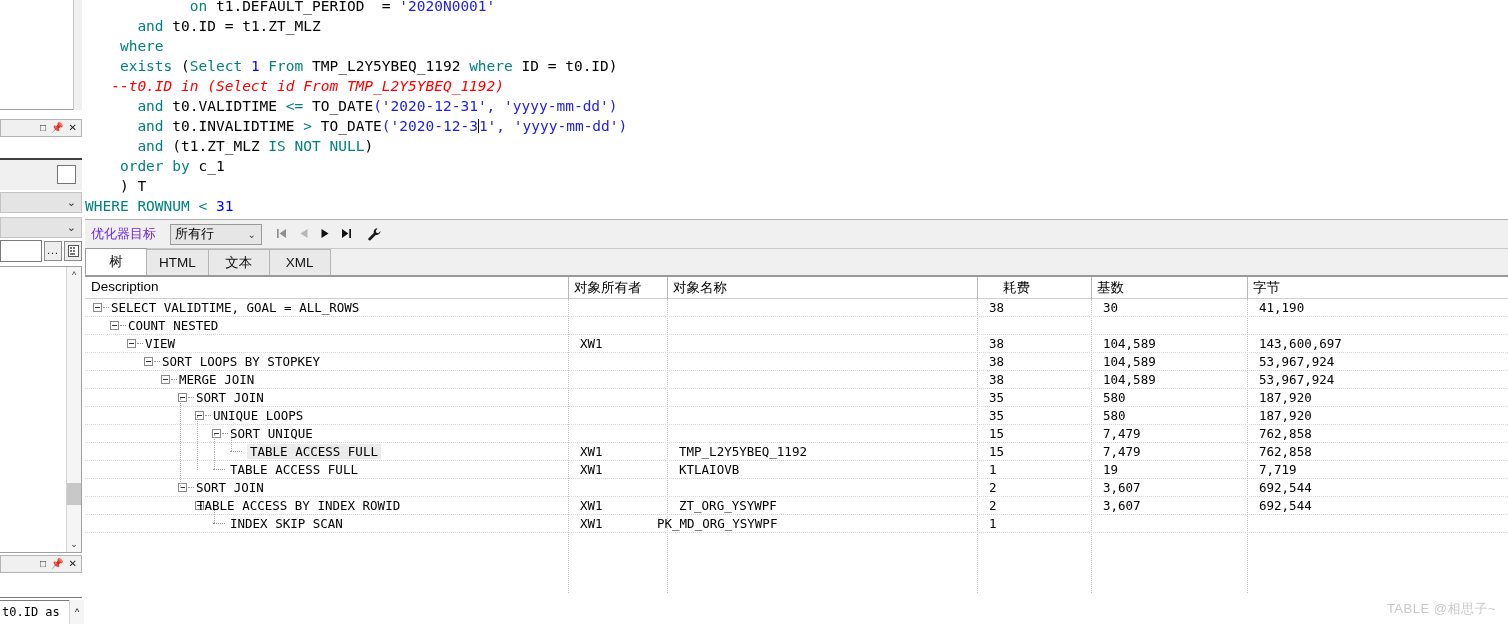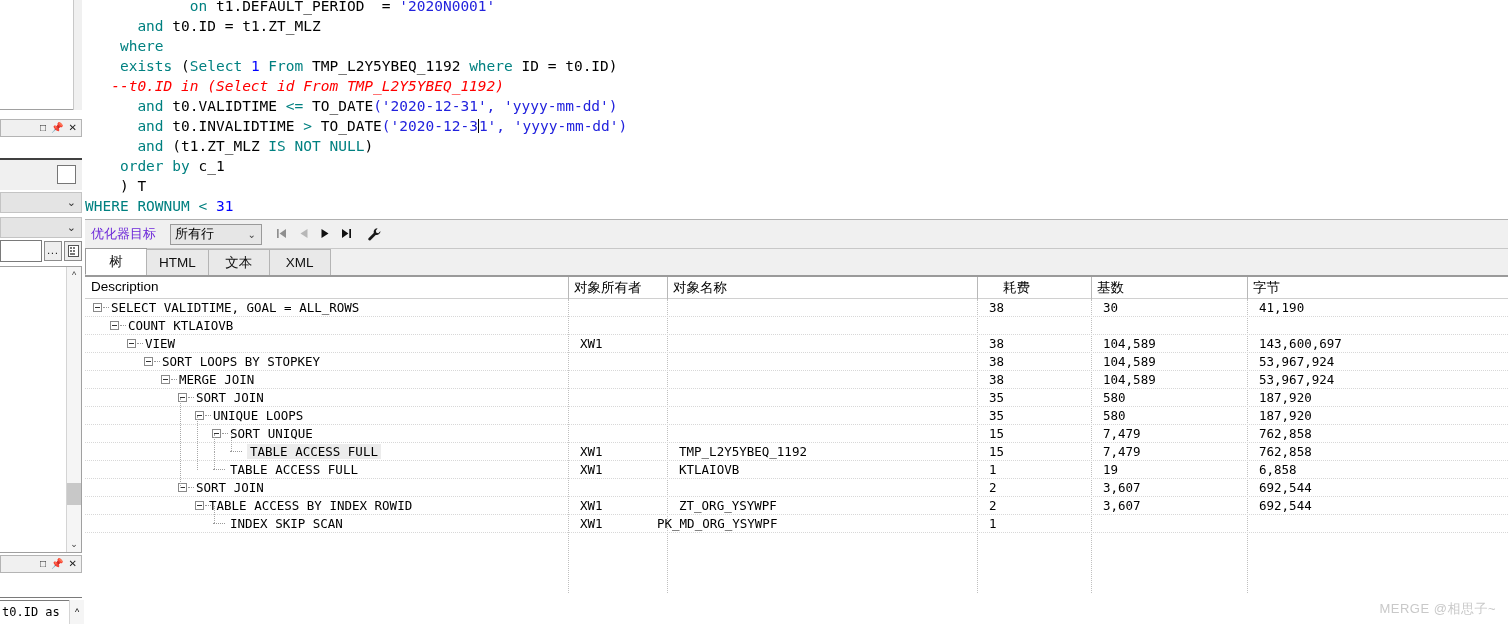--- a/index.html
+++ b/index.html
@@ -243,21 +243,21 @@
           <div class="exp" style="left: 8px;"></div>
           <div class="tick" style="left: 18px; width: 6px;"></div>
           <div class="cell desc" style="left: 26px;">SELECT VALIDTIME, GOAL = ALL_ROWS</div>
           <div class="cell" style="left: 904px;">38</div>
           <div class="cell" style="left: 1018px;">30</div>
           <div class="cell" style="left: 1174px;">41,190</div>
         </div>
         <div class="row">
           <div class="exp" style="left: 25px;"></div>
           <div class="tick" style="left: 35px; width: 6px;"></div>
-          <div class="cell desc" style="left: 43px;">COUNT KTLAIOVB</div>
+          <div class="cell desc" style="left: 43px;">COUNT NESTED</div>
         </div>
         <div class="row">
           <div class="exp" style="left: 42px;"></div>
           <div class="tick" style="left: 52px; width: 6px;"></div>
           <div class="cell desc" style="left: 60px;">VIEW</div>
           <div class="cell" style="left: 495px;">XW1</div>
           <div class="cell" style="left: 904px;">38</div>
           <div class="cell" style="left: 1018px;">104,589</div>
           <div class="cell" style="left: 1174px;">143,600,697</div>
         </div>
@@ -312,48 +312,48 @@
           <div class="cell" style="left: 1174px;">762,858</div>
         </div>
         <div class="row">
           <div class="tick" style="left: 128px; width: 12px;"></div>
           <div class="vconn" style="left: 129px; top: -9px; height: 17px;"></div>
           <div class="cell desc" style="left: 145px;">TABLE ACCESS FULL</div>
           <div class="cell" style="left: 495px;">XW1</div>
           <div class="cell" style="left: 594px;">KTLAIOVB</div>
           <div class="cell" style="left: 904px;">1</div>
           <div class="cell" style="left: 1018px;">19</div>
-          <div class="cell" style="left: 1174px;">6,858</div>
+          <div class="cell" style="left: 1174px;">7,719</div>
         </div>
         <div class="row">
           <div class="exp" style="left: 93px;"></div>
           <div class="tick" style="left: 103px; width: 6px;"></div>
           <div class="cell desc" style="left: 111px;">SORT JOIN</div>
           <div class="cell" style="left: 904px;">2</div>
           <div class="cell" style="left: 1018px;">3,607</div>
           <div class="cell" style="left: 1174px;">692,544</div>
         </div>
         <div class="row">
           <div class="exp" style="left: 110px;"></div>
           <div class="tick" style="left: 120px; width: 6px;"></div>
-          <div class="cell desc" style="left: 124px;">TABLE ACCESS BY INDEX ROWID</div>
+          <div class="cell desc" style="left: 112px;">TABLE ACCESS BY INDEX ROWID</div>
           <div class="cell" style="left: 495px;">XW1</div>
           <div class="cell" style="left: 594px;">ZT_ORG_YSYWPF</div>
           <div class="cell" style="left: 904px;">2</div>
           <div class="cell" style="left: 1018px;">3,607</div>
           <div class="cell" style="left: 1174px;">692,544</div>
         </div>
         <div class="row">
           <div class="tick" style="left: 128px; width: 12px;"></div>
           <div class="vconn" style="left: 129px; top: -9px; height: 17px;"></div>
           <div class="cell desc" style="left: 145px;">INDEX SKIP SCAN</div>
           <div class="cell" style="left: 495px;">XW1</div>
           <div class="cell" style="left: 572px;">PK_MD_ORG_YSYWPF</div>
           <div class="cell" style="left: 904px;">1</div>
         </div>
         <div class="vconn" style="left: 95px; top: 99px; height: 90px;"></div>
         <div class="vconn" style="left: 112px; top: 117px; height: 54px;"></div>
         <div class="vconn" style="left: 129px; top: 135px; height: 18px;"></div>
       </div>
   </div>
 
-  <div class="wm">MERGE @相思子~</div>
+  <div class="wm">TABLE @相思子~</div>
 </div>
 
 </body></html>

